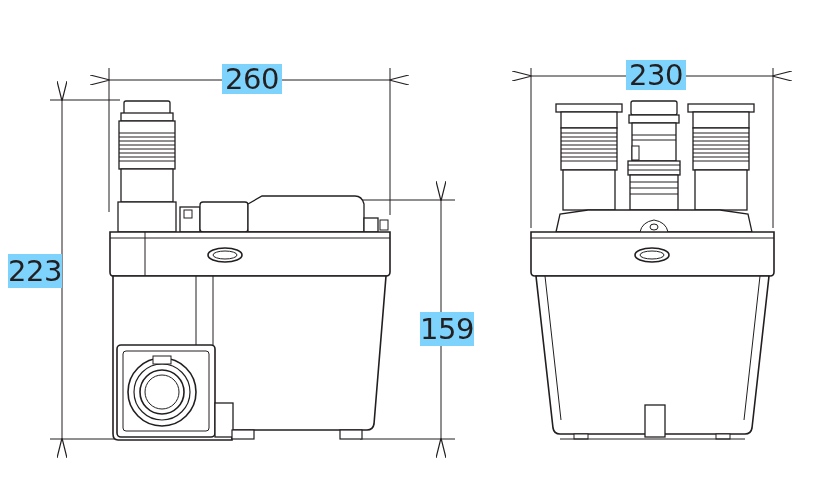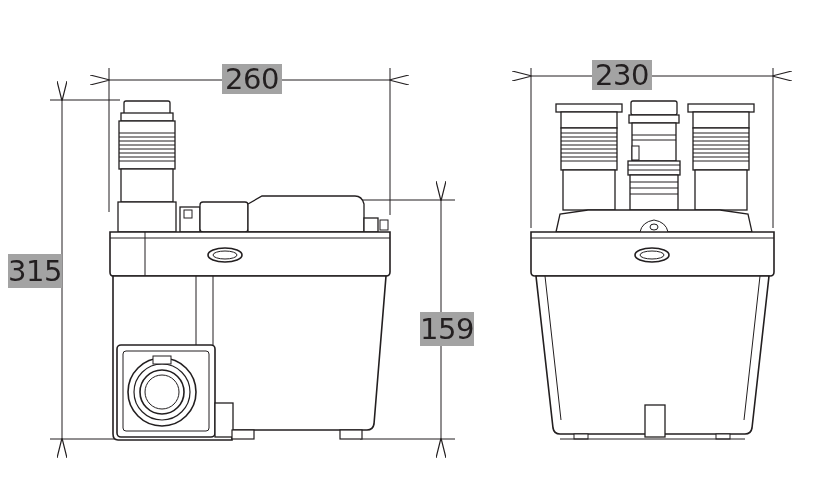--- a/index.html
+++ b/index.html
@@ -1,18 +1,18 @@
 <!DOCTYPE html>
 <html><head>
   <meta charset="utf-8">
   <style>
     html, body { margin: 0; padding: 0; background: #ffffff; }
     body { width: 820px; height: 490px; overflow: hidden; position: relative; font-family: "Liberation Sans", sans-serif; }
     #drawing { position: absolute; left: 0; top: 0; width: 820px; height: 490px; }
-    .dimtext { position: absolute; font-family: "DejaVu Sans", sans-serif; font-size: 29px; color: #231f20; background: #a3a3a3; line-height: 30px; letter-spacing: -0.5px; }
+    .dimtext { position: absolute; font-family: "DejaVu Sans", sans-serif; font-size: 29px; color: #231f20; background: #7dd3fc; line-height: 30px; letter-spacing: -0.5px; }
     .ln { stroke: #231f20; fill: none; }
     .fill-w { fill: #ffffff; stroke: #231f20; }
   </style>
 </head>
 <body>
 
 <svg id="drawing" width="820" height="490" viewBox="0 0 820 490" xmlns="http://www.w3.org/2000/svg">
   <defs>
     <marker id="arr" viewBox="0 0 20 10" refX="0" refY="5" markerWidth="20" markerHeight="10" markerUnits="userSpaceOnUse" orient="auto-start-reverse">
       <path d="M20,0 L0,5 L20,10" fill="none" stroke="#231f20" stroke-width="1.2"></path>
@@ -181,15 +181,15 @@
     <g>
       <rect class="fill-w" x="645" y="405" width="20" height="32" stroke-width="1.3"></rect>
       <rect class="fill-w" x="574" y="434" width="14" height="5" stroke-width="1"></rect>
       <rect class="fill-w" x="716" y="434" width="14" height="5" stroke-width="1"></rect>
       <line class="ln" x1="560" y1="439" x2="745" y2="439" stroke-width="1"></line>
     </g>
   </g>
 </svg>
 
 <div class="dimtext" style="left:222px; top:64px; padding:0 3px;">260</div>
-<div class="dimtext" style="left:8px; top:254px; padding:2px 0;">315</div>
+<div class="dimtext" style="left:8px; top:254px; padding:2px 0;">223</div>
 <div class="dimtext" style="left:420px; top:312px; padding:2px 0;">159</div>
-<div class="dimtext" style="left:592px; top:60px; padding:0 3px;">230</div>
+<div class="dimtext" style="left:626px; top:60px; padding:0 3px;">230</div>
 
 </body></html>

